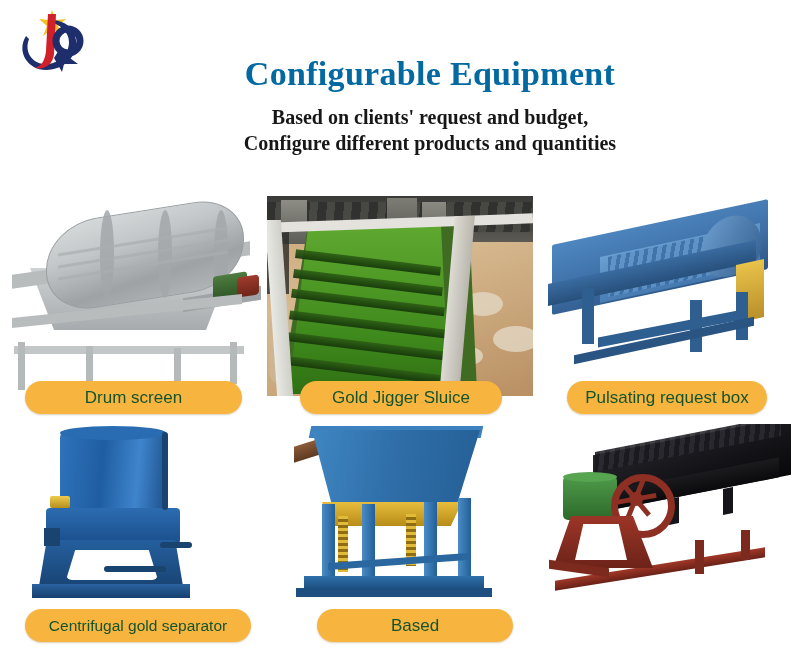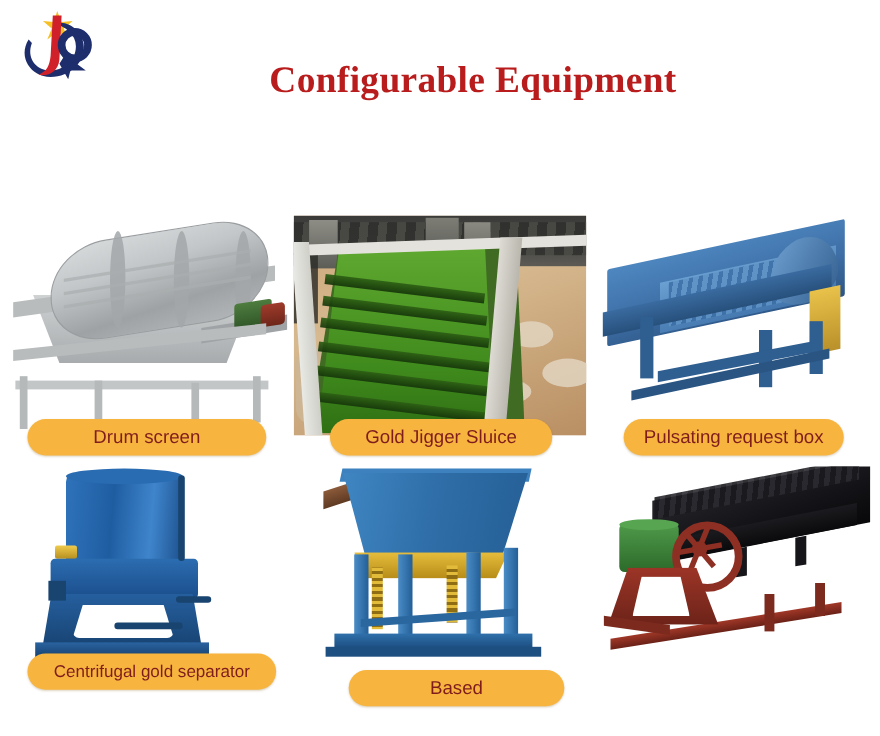--- a/index.html
+++ b/index.html
@@ -24,21 +24,21 @@
   #header {
     position: absolute;
     left: 150px; top: 55px;
     width: 560px;
     text-align: center;
   }
   #title {
     font-family: "Liberation Serif", serif;
     font-weight: bold;
     font-size: 34px;
-    color: #b91c1c;
+    color: #0369a1;
     letter-spacing: 0.3px;
     line-height: 1.1;
     margin: 0;
   }
   #subtitle {
     margin-top: 13px;
     font-family: "Liberation Serif", serif;
     font-weight: bold;
     font-size: 20px;
     color: #171717;
@@ -56,21 +56,21 @@
   
   .pill {
     position: absolute;
     height: 33px;
     border-radius: 17px;
     background: #f7b53f;
     box-shadow: 0 1px 2px rgba(120,80,0,.28);
     display: flex;
     align-items: center;
     justify-content: center;
-    color: #7f1d1d;
+    color: #14532d;
     font-family: "Liberation Sans", sans-serif;
     font-size: 17px;
     font-weight: 400;
     white-space: nowrap;
     z-index: 6;
   }
   .pill.small { font-size: 15.5px; }
 
   
   .ds-frame { position:absolute; background:#b9bcbd; }
@@ -326,20 +326,22 @@
 
     <path d="M36 6 L44 6 L42 46 C41 57, 32 62, 23 60 C31 57, 33 51, 34 43 Z" fill="#d0202a"></path>
 
     <circle cx="56" cy="33" r="12" fill="none" stroke="#1e2d6b" stroke-width="7"></circle>
   </svg>
 </div>
 
 <div id="header">
   <div id="title">Configurable Equipment</div>
   <div id="subtitle">
+    <div>Based on clients' request and budget,</div>
+    <div>Configure different products and quantities</div>
   </div>
 </div>
 
 <div class="cell" style="left:8px;top:196px;width:256px;height:200px;">
   <div class="photo" style="left:0;top:0;width:256px;height:200px;background:#ffffff;">
     <div class="ds-beam" style="left:6px;top:150px;width:230px;"></div>
     <div class="ds-leg" style="left:10px;top:146px;height:48px;"></div>
     <div class="ds-leg" style="left:78px;top:150px;height:48px;"></div>
     <div class="ds-leg" style="left:166px;top:152px;height:44px;"></div>
     <div class="ds-leg" style="left:222px;top:146px;height:42px;"></div>
@@ -412,21 +414,21 @@
     <div class="cg-yellow"></div>
     <div class="cg-body"></div>
     <div class="cg-stand"></div>
     <div class="cg-hole"></div>
     <div class="cg-plate"></div>
     <div class="cg-pipe" style="left:154px;top:8px;width:6px;height:78px;border-radius:3px;"></div>
     <div class="cg-pipe" style="left:152px;top:118px;width:32px;height:6px;border-radius:3px;"></div>
     <div class="cg-pipe" style="left:96px;top:142px;width:62px;height:6px;border-radius:3px;"></div>
     <div class="cg-pipe" style="left:36px;top:104px;width:16px;height:18px;"></div>
   </div>
-  <div class="pill small" style="left:17px;top:170px;width:226px;">Centrifugal gold separator</div>
+  <div class="pill small" style="left:17px;top:185px;width:226px;">Centrifugal gold separator</div>
 </div>
 
 <div class="cell" style="left:288px;top:424px;width:248px;height:200px;">
   <div class="photo" style="left:0;top:0;width:248px;height:200px;background:#ffffff;">
     <div class="jg-chute"></div>
     <div class="jg-hopTop"></div>
     <div class="jg-hopper"></div>
     <div class="jg-yellow"></div>
     <div class="jg-column" style="left:34px;top:80px;height:80px;"></div>
     <div class="jg-column" style="left:74px;top:80px;height:78px;"></div>

